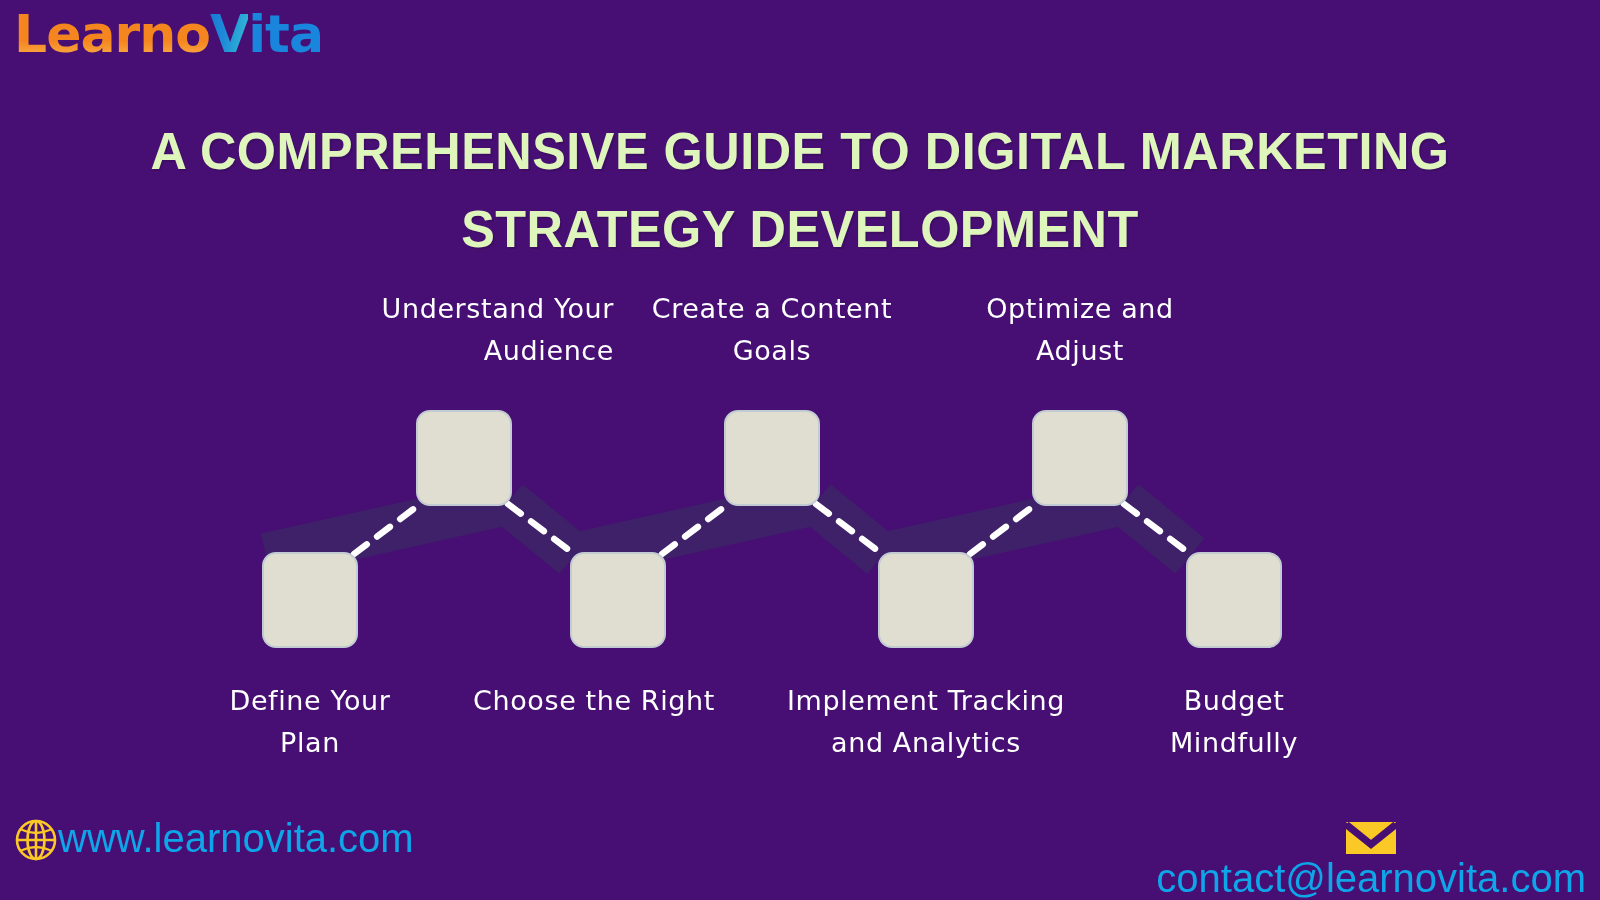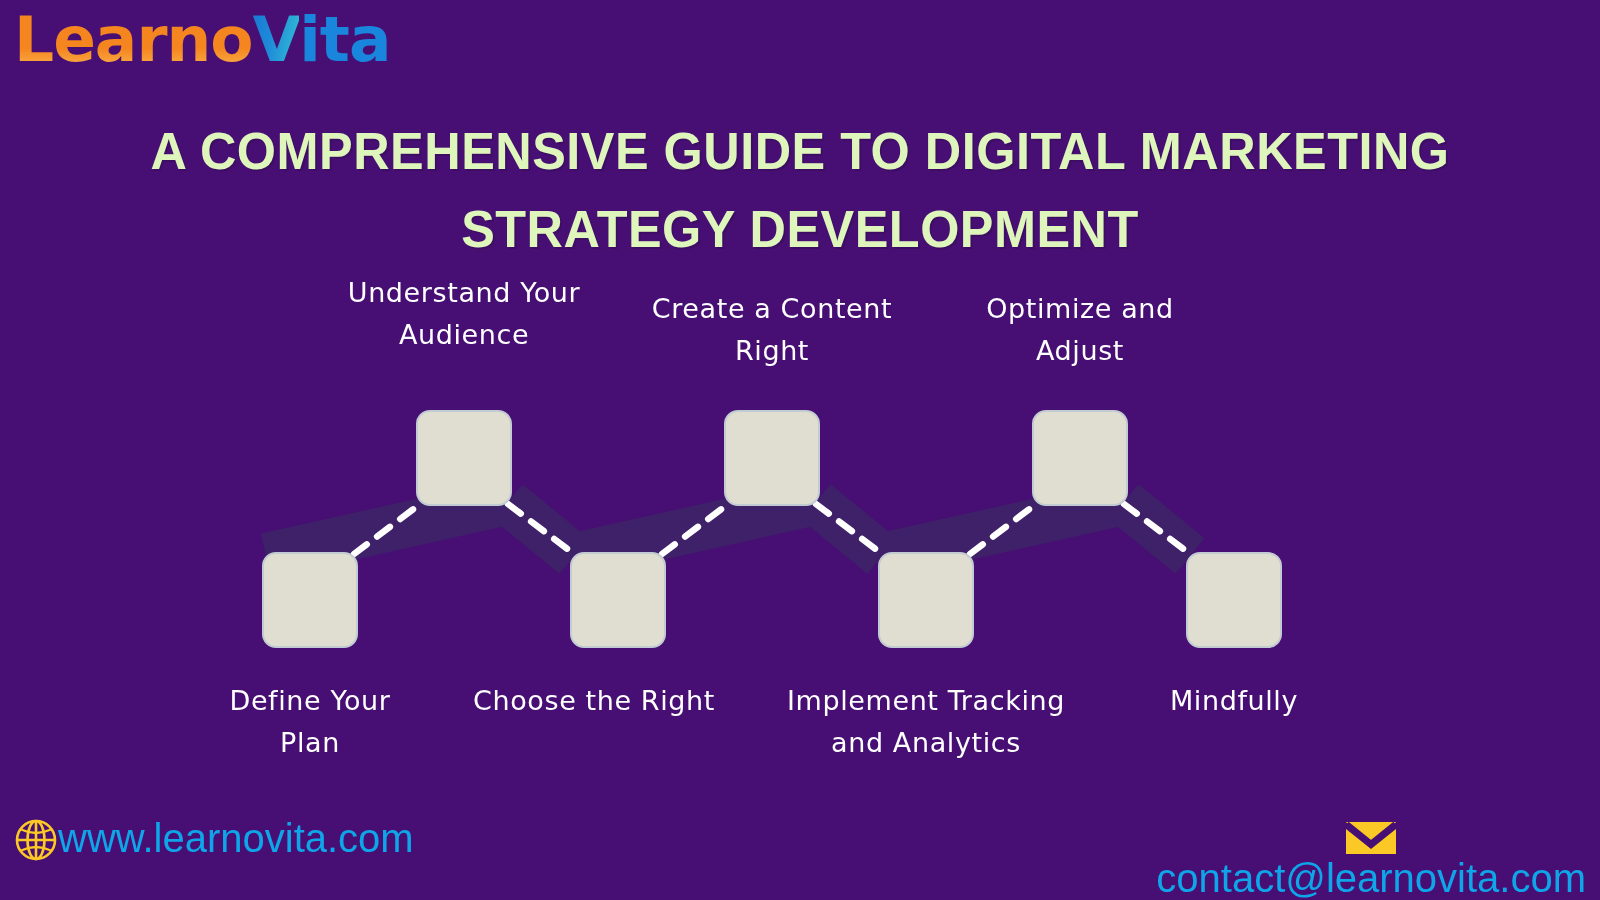--- a/index.html
+++ b/index.html
@@ -13,21 +13,21 @@
   #stage {
     position:relative;
     width:1600px; height:900px;
     background:#470F73;
   }
 
   
   #logo {
     position:absolute; left:14px; top:8px;
     font-family:"DejaVu Sans", sans-serif;
-    font-size:63px;
+    font-size:52px;
     font-weight:700;
     letter-spacing:-1px;
     line-height:1;
     white-space:nowrap;
     user-select:none;
   }
   #logo .seg-learno {
     background:linear-gradient(180deg,#F5861F 0%,#F5861F 62%,#FBBE5B 100%);
     -webkit-background-clip:text; background-clip:text;
     -webkit-text-fill-color:transparent; color:transparent;
@@ -129,45 +129,46 @@
       </g>
   </svg>
 
   <div id="nodes">
       <div class="node-box" style="left: 262px; top: 552px; width: 96px; height: 96px;"></div>
       <div class="node-label" style="width: 300px; left: 160px; top: 680px;">
         <span class="ll">Define Your</span>
         <span class="ll">Plan</span>
       </div>
       <div class="node-box" style="left: 416px; top: 410px; width: 96px; height: 96px;"></div>
-      <div class="node-label" style="width: 300px; left: 314px; top: 272px;">
+      <div class="node-label" style="width: 300px; left: 314px; top: 288px; text-align: right;">
         <span class="ll">Understand Your</span>
         <span class="ll">Audience</span>
       </div>
       <div class="node-box" style="left: 570px; top: 552px; width: 96px; height: 96px;"></div>
       <div class="node-label" style="width: 300px; left: 444px; top: 680px;">
         <span class="ll">Choose the Right</span>
       </div>
       <div class="node-box" style="left: 724px; top: 410px; width: 96px; height: 96px;"></div>
       <div class="node-label" style="width: 300px; left: 622px; top: 288px;">
         <span class="ll">Create a Content</span>
-        <span class="ll">Right</span>
+        <span class="ll">Goals</span>
       </div>
       <div class="node-box" style="left: 878px; top: 552px; width: 96px; height: 96px;"></div>
       <div class="node-label" style="width: 300px; left: 776px; top: 680px;">
         <span class="ll">Implement Tracking</span>
         <span class="ll">and Analytics</span>
       </div>
       <div class="node-box" style="left: 1032px; top: 410px; width: 96px; height: 96px;"></div>
       <div class="node-label" style="width: 300px; left: 930px; top: 288px;">
         <span class="ll">Optimize and</span>
         <span class="ll">Adjust</span>
       </div>
       <div class="node-box" style="left: 1186px; top: 552px; width: 96px; height: 96px;"></div>
       <div class="node-label" style="width: 300px; left: 1084px; top: 680px;">
+        <span class="ll">Budget</span>
         <span class="ll">Mindfully</span>
       </div>
     </div>
 
   <div id="footer-web" class="footer-item">
     <svg class="footer-icon" width="44" height="44" viewBox="0 0 44 44">
       <circle cx="22" cy="22" r="19" fill="none" stroke="#FBC925" stroke-width="2.6"></circle>
       <ellipse cx="22" cy="22" rx="8.5" ry="19" fill="none" stroke="#FBC925" stroke-width="2.6"></ellipse>
       <line x1="3" y1="22" x2="41" y2="22" stroke="#FBC925" stroke-width="2.6"></line>
       <line x1="22" y1="3" x2="22" y2="41" stroke="#FBC925" stroke-width="2.6"></line>

